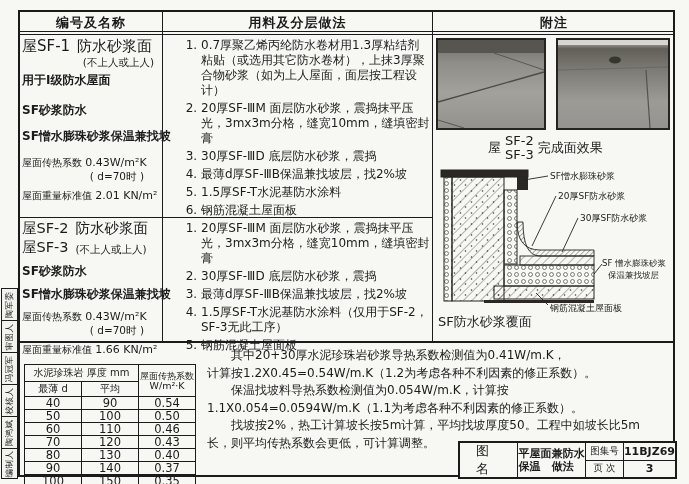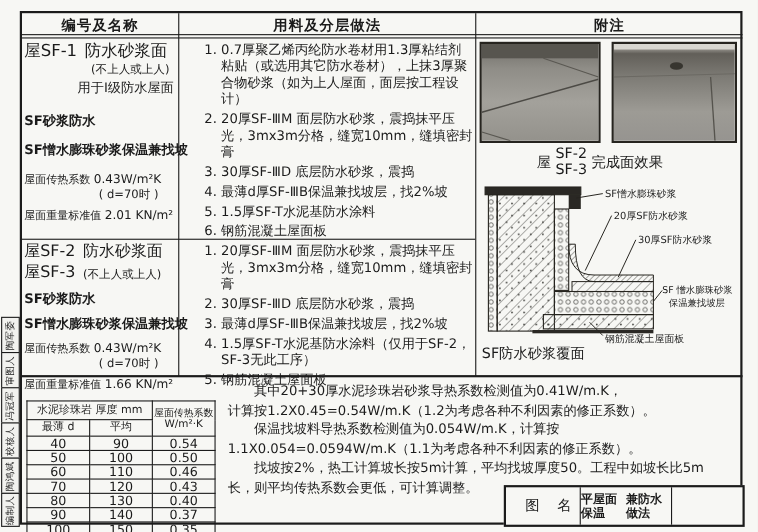--- a/index.html
+++ b/index.html
@@ -12,21 +12,21 @@
   .hdr{position:absolute;top:14px;font-weight:700;font-size:13px;text-align:center;letter-spacing:1px;}
   .hdr1{left:20px;width:142px;}
   .hdr2{left:163px;width:269px;}
   .hdr3{left:433px;width:242px;}
   
   .cell{position:absolute;box-sizing:border-box;}
   .r1c1{left:22px;top:37px;width:138px;height:178px;display:flex;flex-direction:column;}
   .r2c1{left:22px;top:219px;width:138px;height:121px;display:flex;flex-direction:column;}
   .tl{font-size:15px;display:flex;gap:7px;white-space:nowrap;}
   .usage{font-size:10.5px;text-align:right;padding-right:6px;}
-  .grade{font-size:12px;font-weight:400;text-align:right;padding-right:2px;margin-top:2px;}
+  .grade{font-size:12px;font-weight:700;padding-right:2px;margin-top:2px;}
   .mat{font-size:12px;font-weight:700;margin-top:9px;white-space:nowrap;}
   .mat.first{margin-top:13px;}
   .prop-row{margin-top:11px;font-size:10px;white-space:nowrap;}
   .prop-row .pv{font-size:11px;}
   .prop-note{font-size:10.5px;text-align:right;padding-right:16px;}
   .prop-row2{margin-top:5px;font-size:10px;white-space:nowrap;}
   .prop-row2 .pv{font-size:11px;}
   .r2c1 .tl{font-size:14.5px;}
   .r2c1 .mat{margin-top:6px;}
   .r2c1 .prop-row{margin-top:7px;}
@@ -340,15 +340,25 @@
       <div class="note-line">　　找坡按2%，热工计算坡长按5m计算，平均找坡厚度50。工程中如坡长比5m</div>
       <div class="note-line">长，则平均传热系数会更低，可计算调整。</div>
     </div>
 
   <div class="tblock">
     <div class="tb-a">图 名</div>
     <div class="tb-b">
       <div>平屋面保温</div>
       <div>兼防水做法</div>
     </div>
+    <div class="tb-c">
+      <div class="tb-row top">
+        <div class="tb-lab">图集号</div>
+        <div class="tb-val">11BJZ69</div>
+      </div>
+      <div class="tb-row">
+        <div class="tb-lab">页 次</div>
+        <div class="tb-val">3</div>
+      </div>
+    </div>
   </div>
 
 </div>
 
 </body></html>

